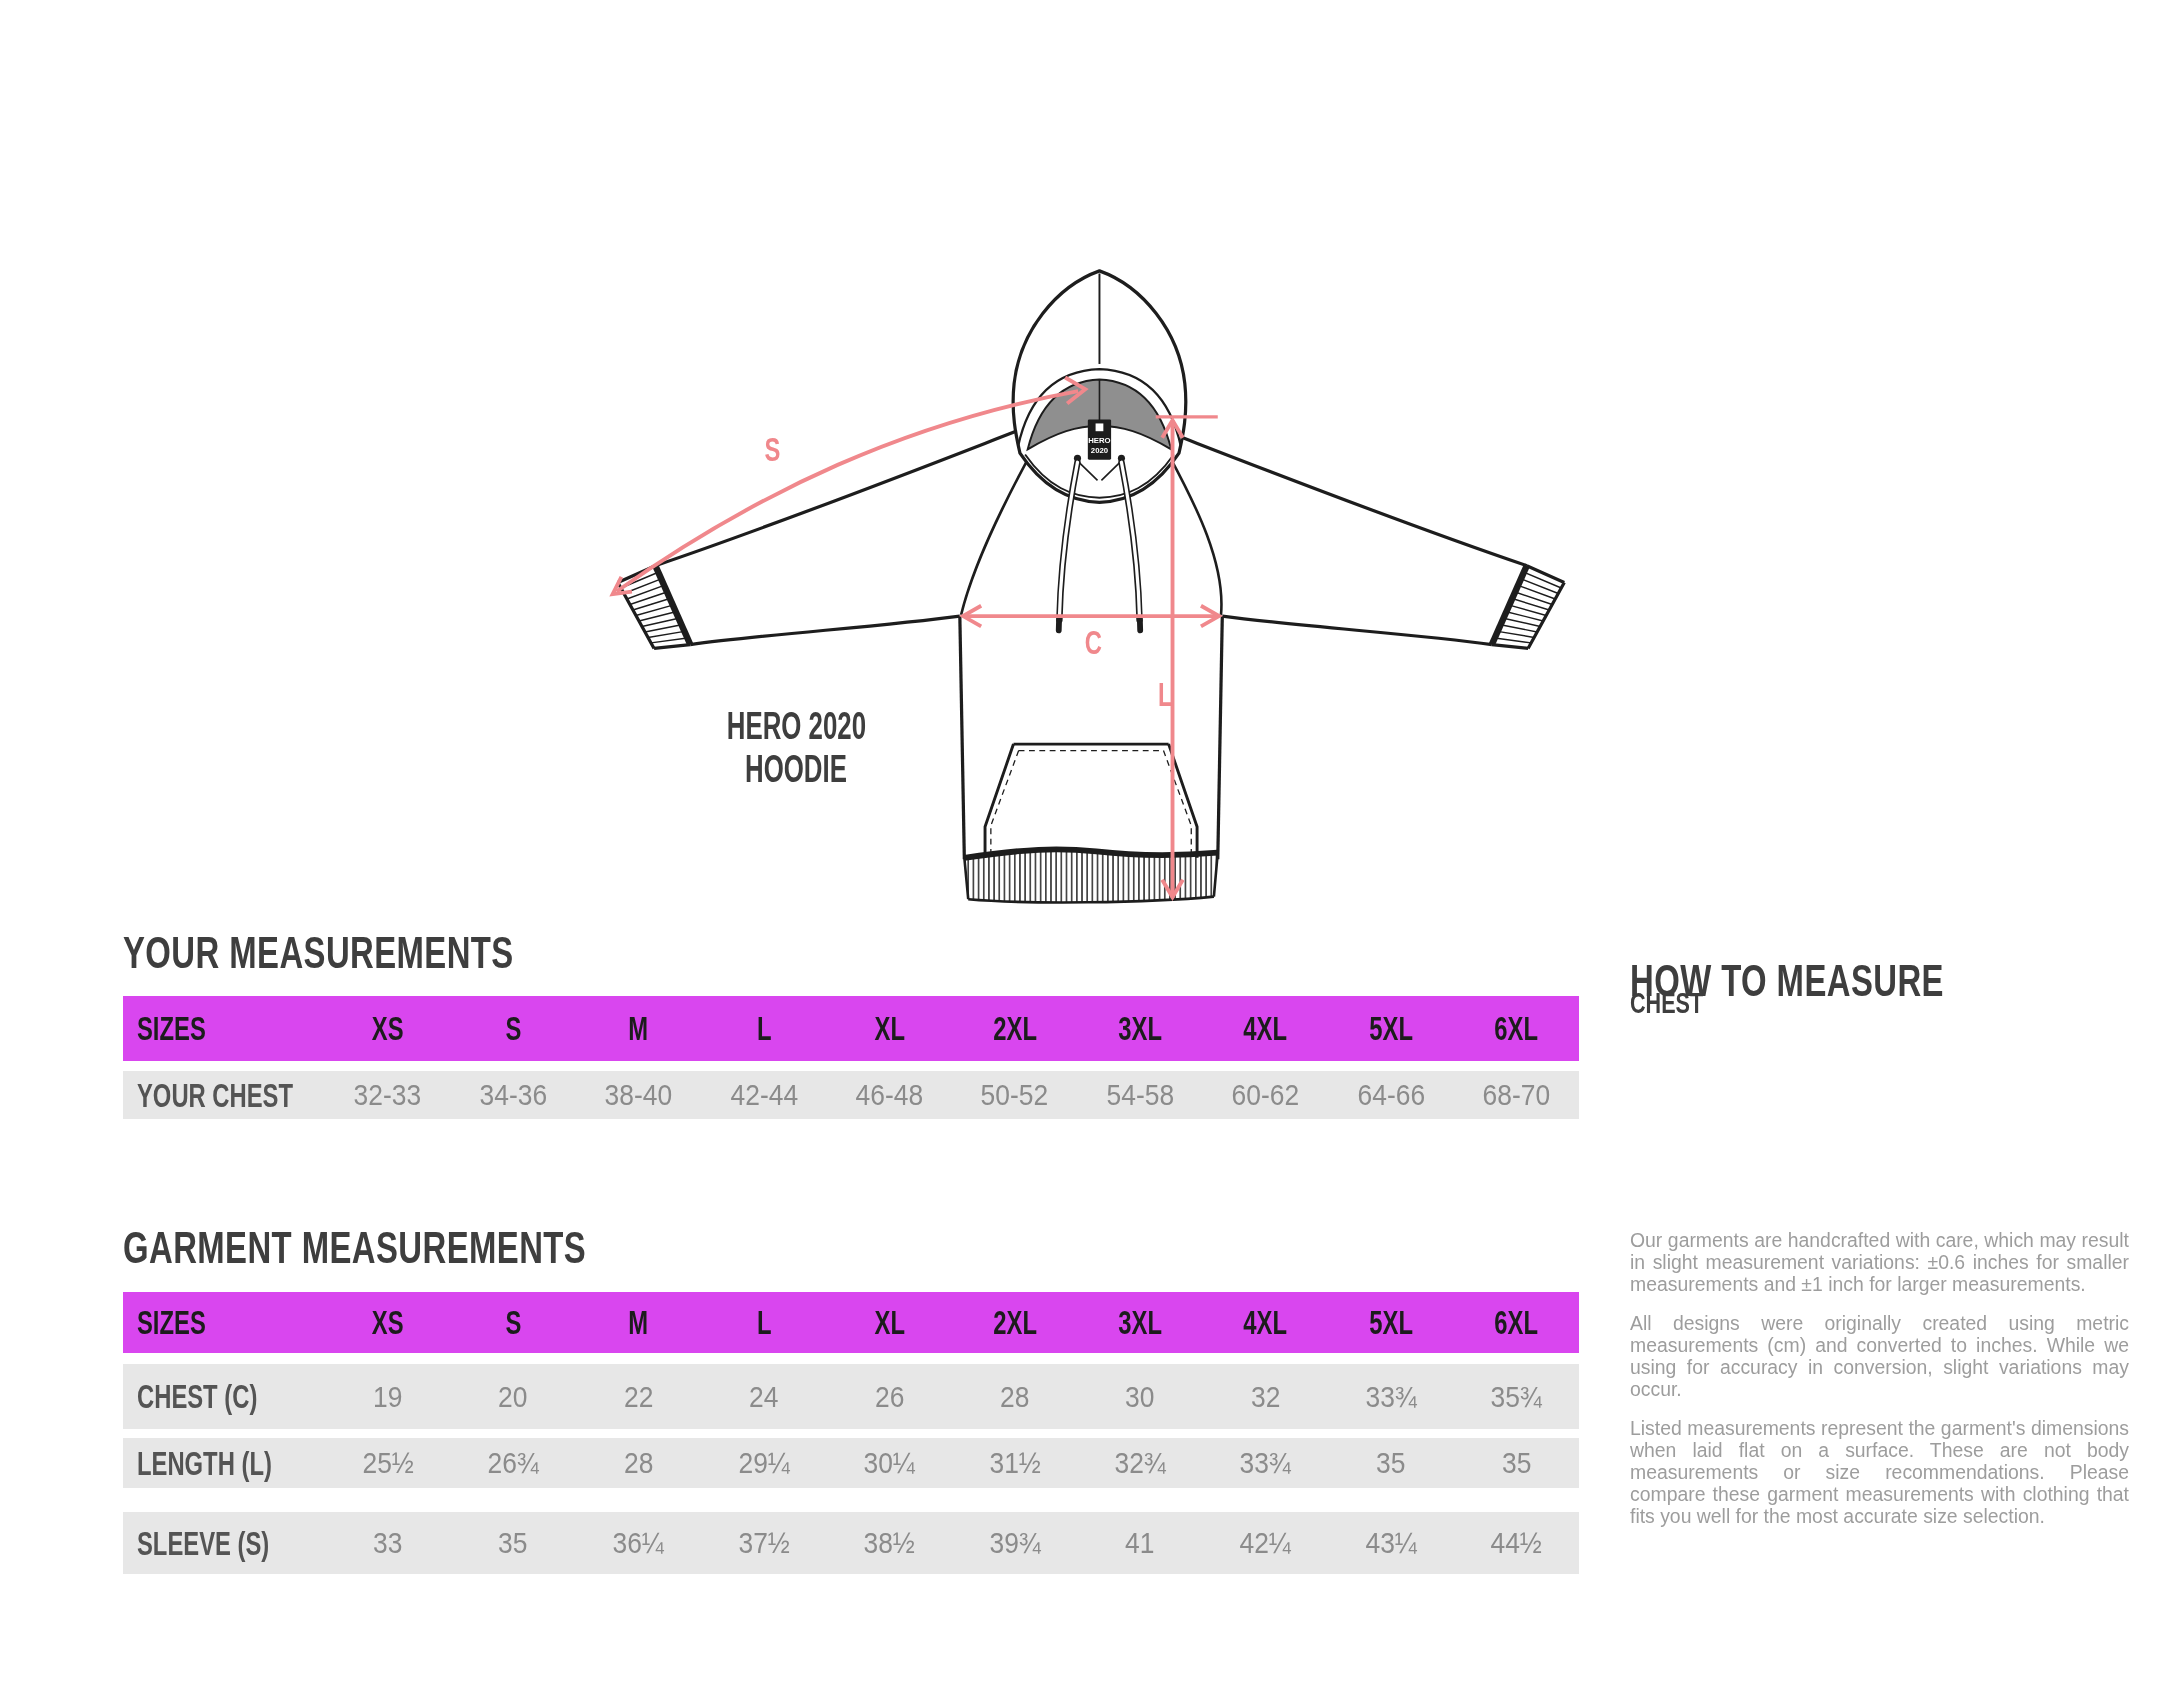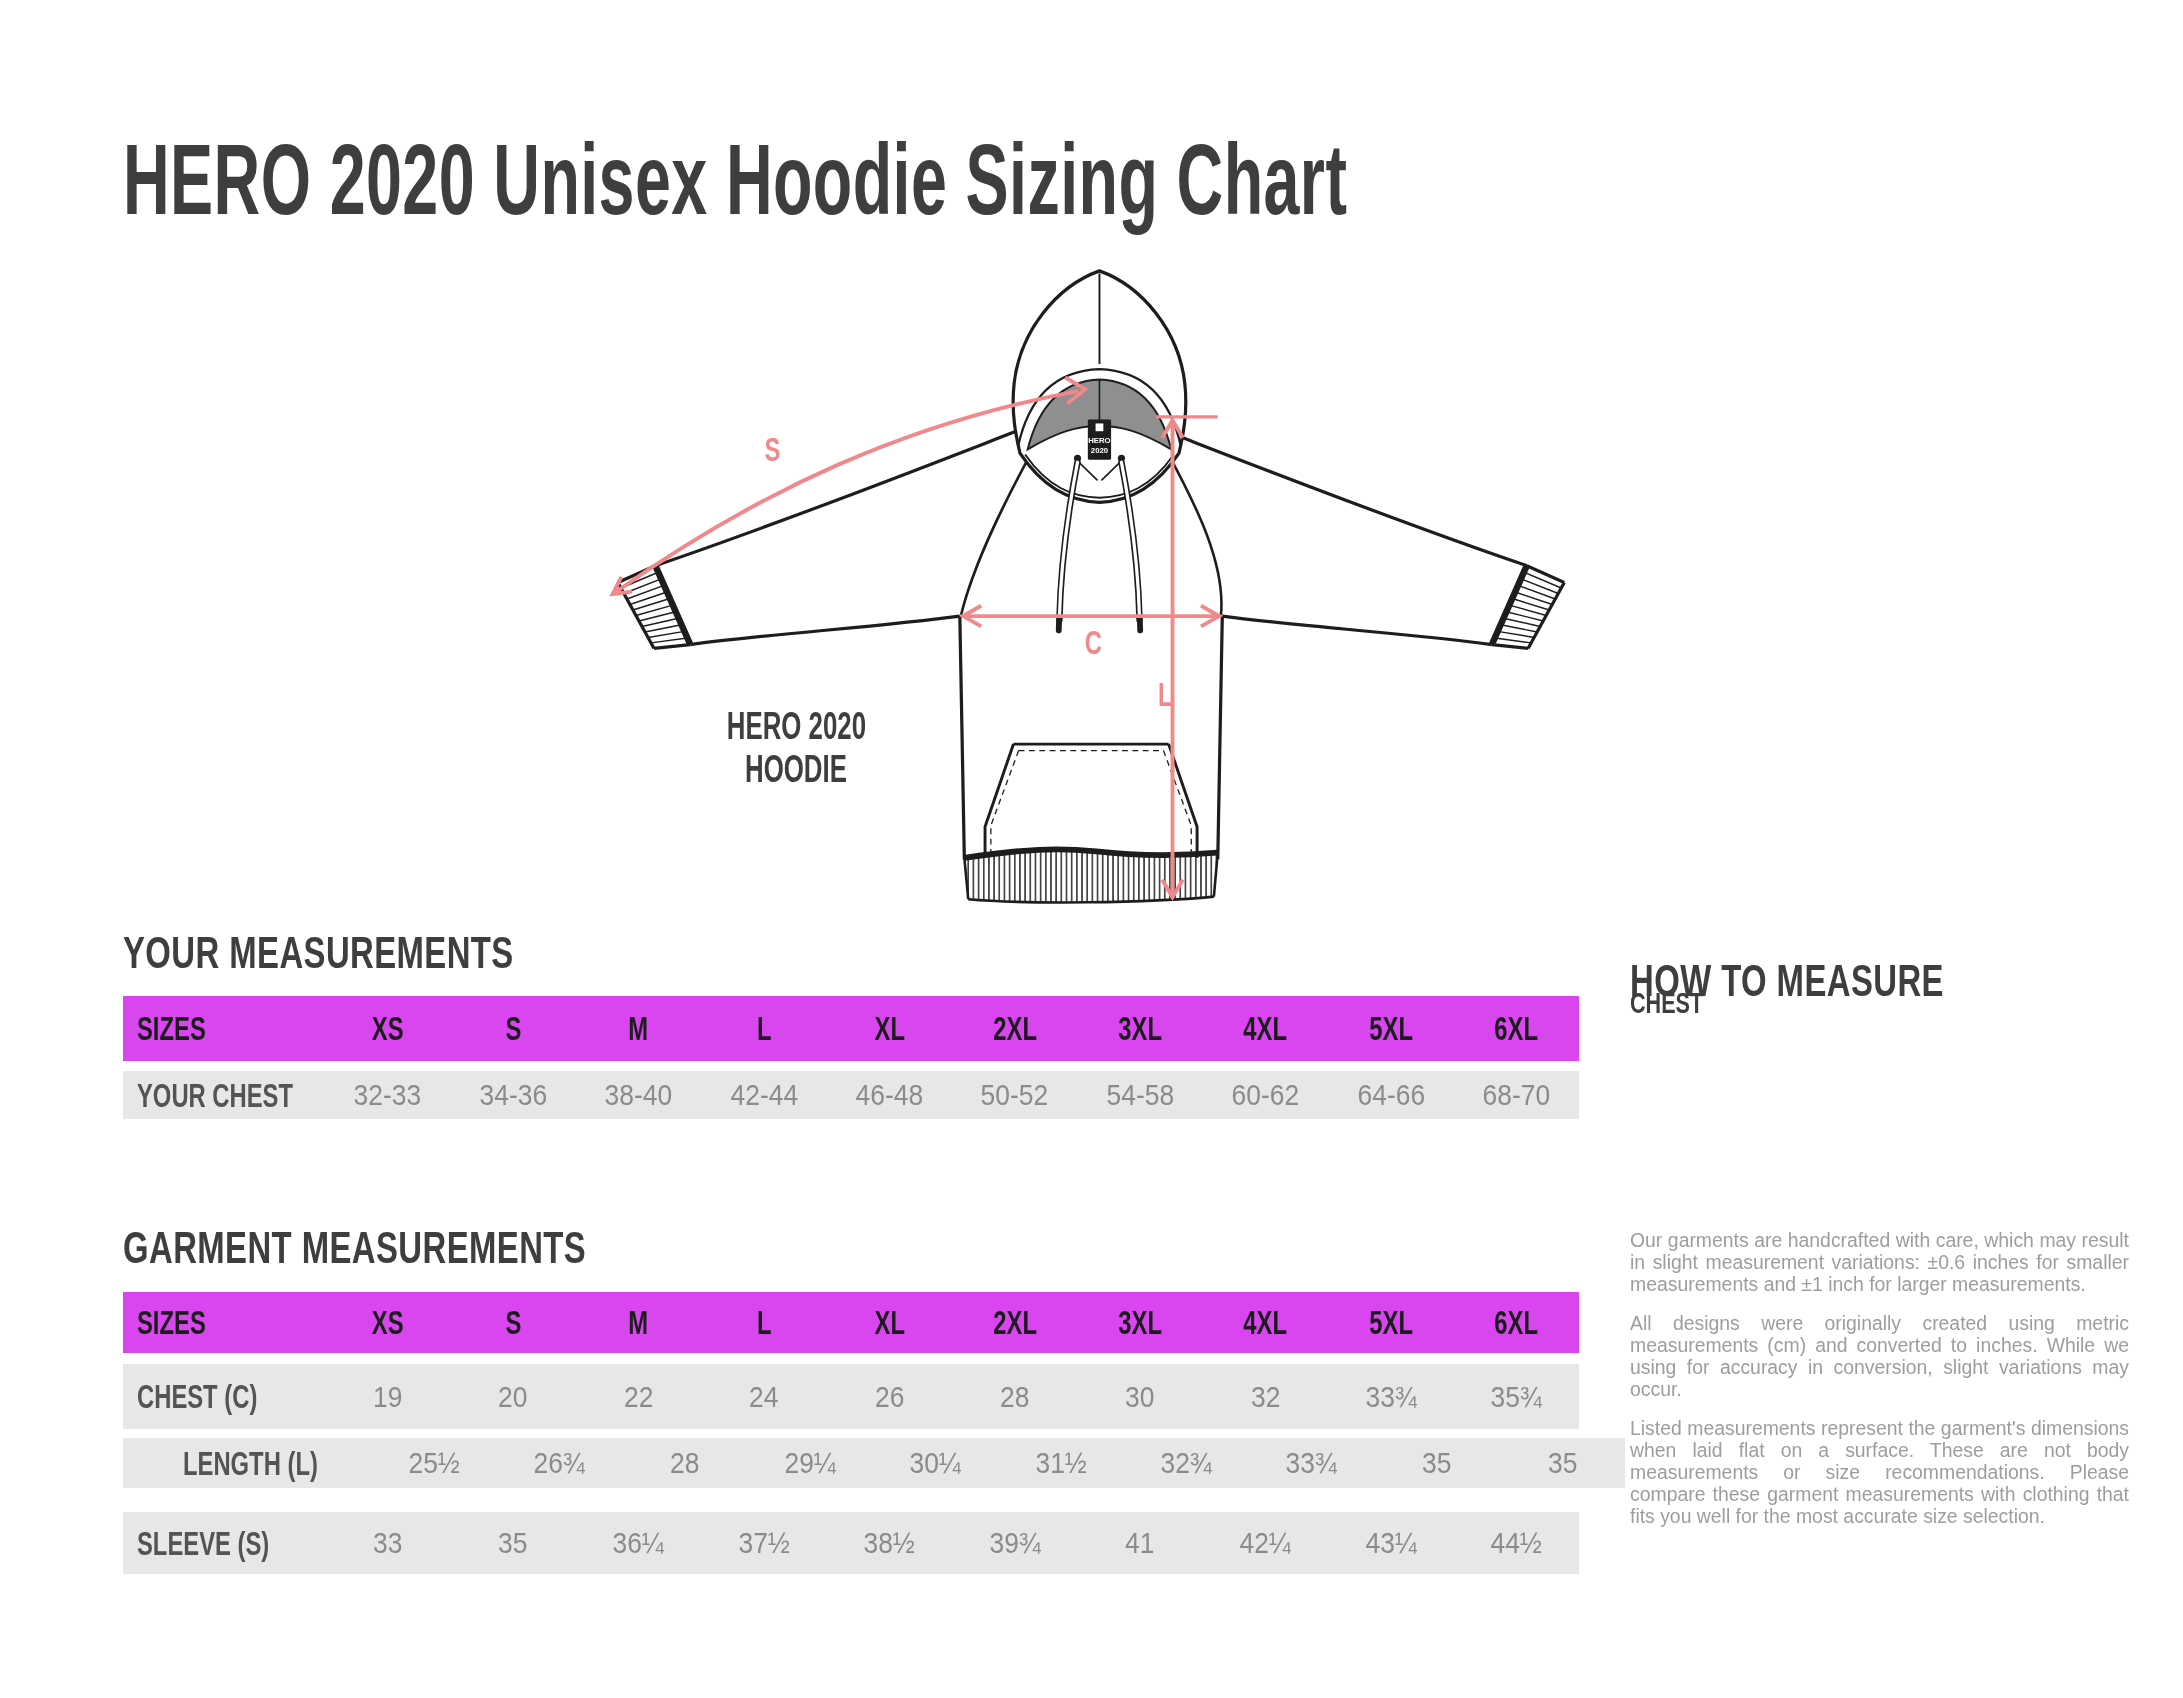--- a/index.html
+++ b/index.html
@@ -41,21 +41,20 @@
   .a-c{left:1067px;top:625px;}
   .a-l{left:1139px;top:677px;}
 
   svg text{font-family:"Liberation Sans", sans-serif;}
 </style>
 </head>
 <body>
 
 <div id="page">
 
-  <div class="abs title"><span class="cond" style="--sx:.64">HERO 2020 Unisex Hoodie Sizing Chart</span></div>
 
   <div class="abs" style="left:598px;top:267px;width:990px;height:640px;">
     <svg width="990" height="640" viewBox="0 0 1530 990">
       <defs>
         <pattern id="ribpat" width="8" height="8" patternUnits="userSpaceOnUse">
           <path d="M4,0 V8" stroke="#1d1d1d" stroke-width="2.2"></path>
         </pattern>
         <clipPath id="hemclip">
           <path d="M566,914 C660,900 710,898 770,904 C840,912 910,910 958,906 L952,974 C850,984 660,986 572,978 Z"></path>
         </clipPath>
@@ -310,21 +309,21 @@
         <span class="cond-c">32</span>
       </div>
     <div class="cell vcell">
         <span class="cond-c">33¾</span>
       </div>
     <div class="cell vcell">
         <span class="cond-c">35¾</span>
       </div>
   </div>
 
-  <div class="abs band data" style="top:1438px;height:50px;padding-left:46px;">
+  <div class="abs band data" style="top:1438px;height:50px;">
     <div class="cell first lcell">
         <span class="cond">LENGTH (L)</span>
       </div>
     <div class="cell vcell">
         <span class="cond-c">25½</span>
       </div>
     <div class="cell vcell">
         <span class="cond-c">26¾</span>
       </div>
     <div class="cell vcell">

